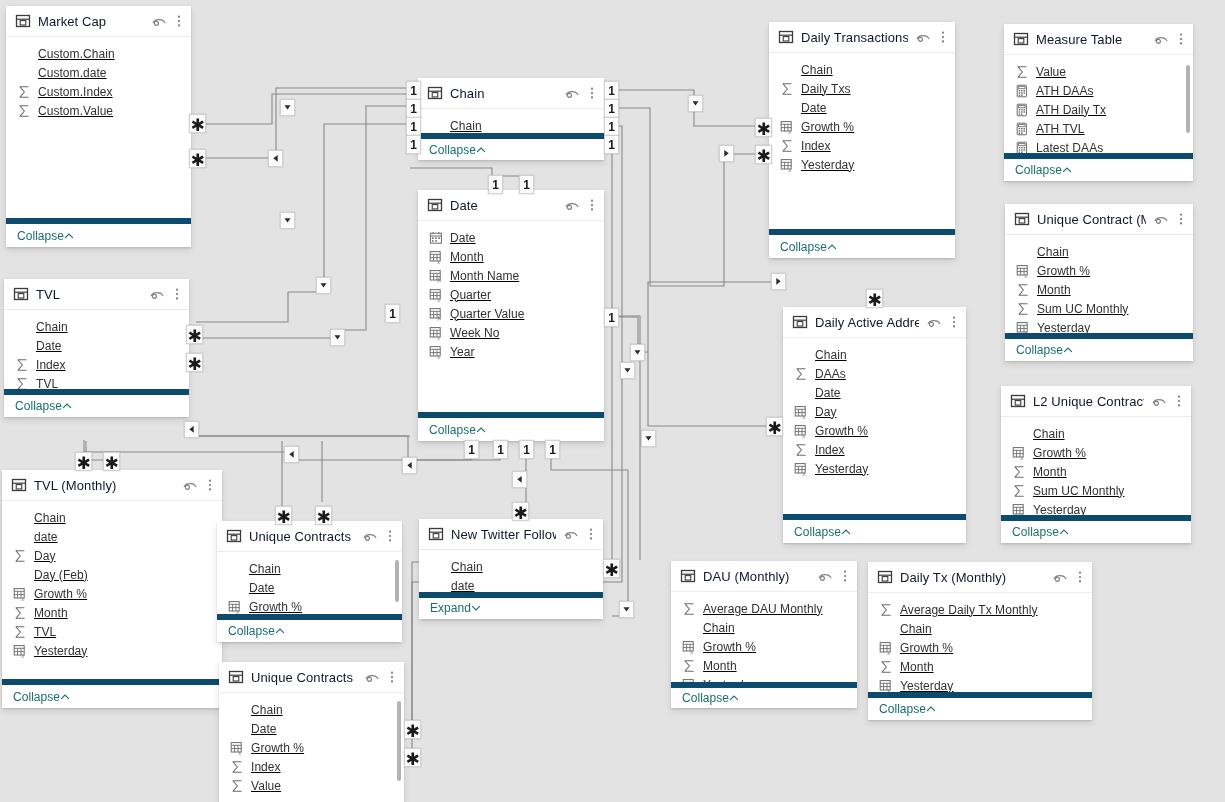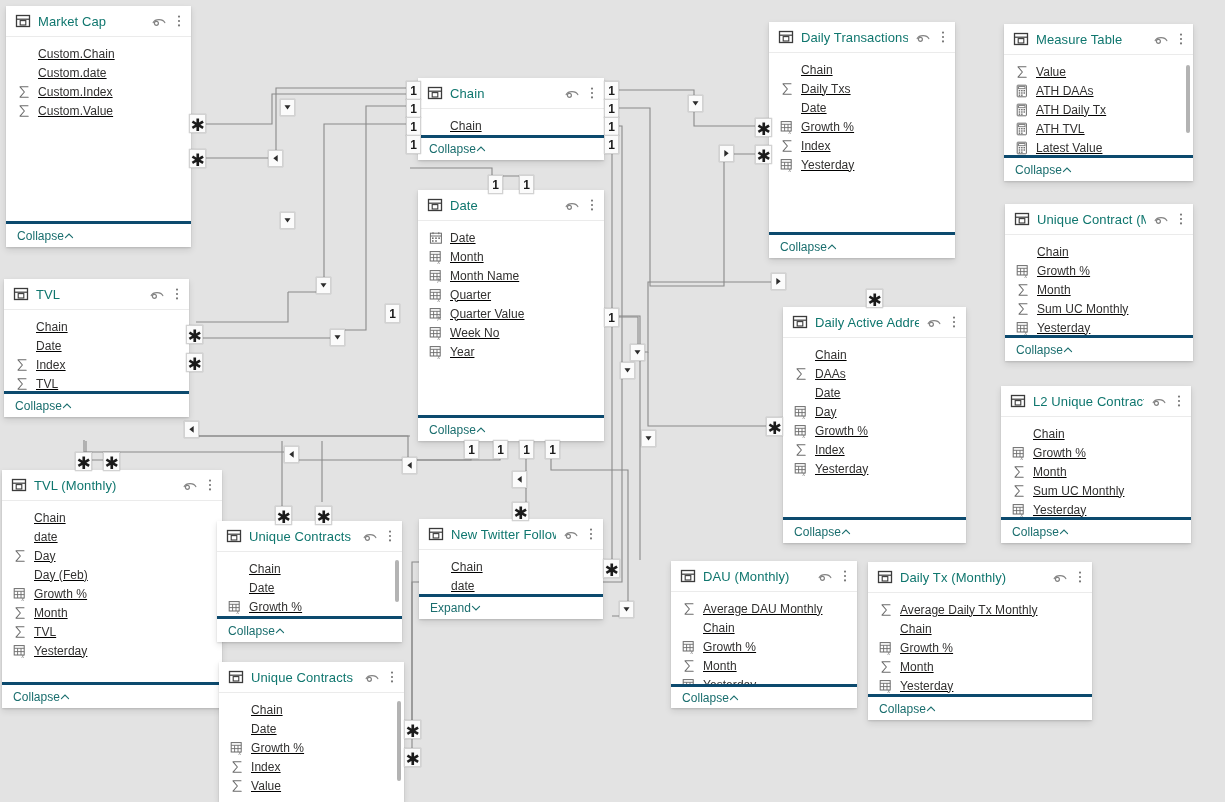--- a/index.html
+++ b/index.html
@@ -80,21 +80,21 @@
     background: #ffffff;
     gap: 7px;
   }
   .tbl-icon {
     width: 16px; height: 16px;
     flex: 0 0 16px;
   }
   .tbl-title {
     flex: 1 1 auto;
     font-size: 13px;
-    color: #0f766e;
+    color: #0f172a;
     white-space: nowrap;
     overflow: hidden;
     letter-spacing: .1px;
   }
   .head-btn {
     width: 16px; height: 16px;
     flex: 0 0 auto;
     opacity: .75;
   }
   .head-btn.kebab { width: 10px; flex: 0 0 10px; }
@@ -125,21 +125,21 @@
     white-space: nowrap;
     letter-spacing: .05px;
   }
 
   .tbl-foot {
     height: 23px;
     display: flex;
     align-items: center;
     padding-left: 11px;
     gap: 0;
-    border-top: 3px solid #0c4a6e;
+    border-top: 6px solid #0c4a6e;
   }
   .foot-label {
     font-size: 12px;
     color: #1a6e6e;
     letter-spacing: .05px;
   }
   .foot-chev { width: 10px; height: 10px; display:block; }
 
   .vscroll {
     position: absolute;
@@ -769,21 +769,21 @@
               <rect x="3.6" y="2.6" width="6.4" height="2.1" fill="none" stroke="#6b6b6b" stroke-width="0.85"></rect>
               <rect x="3.7" y="6" width="1.5" height="1.4" fill="#6b6b6b"></rect>
               <rect x="6.1" y="6" width="1.5" height="1.4" fill="#6b6b6b"></rect>
               <rect x="8.5" y="6" width="1.5" height="1.4" fill="#6b6b6b"></rect>
               <rect x="3.7" y="8.3" width="1.5" height="1.4" fill="#6b6b6b"></rect>
               <rect x="6.1" y="8.3" width="1.5" height="1.4" fill="#6b6b6b"></rect>
               <rect x="8.5" y="8.3" width="1.5" height="1.4" fill="#6b6b6b"></rect>
               <rect x="3.7" y="10.5" width="1.5" height="1.4" fill="#6b6b6b"></rect>
               <rect x="6.1" y="10.5" width="1.5" height="1.4" fill="#6b6b6b"></rect>
             </svg>
-            <span class="fld-name">Latest Value</span>
+            <span class="fld-name">Latest DAAs</span>
           </div>
           <div class="vscroll" style="top: 10px; height: 68px;"></div>
         </div>
         <div class="tbl-foot">
           <span class="foot-label">Collapse</span>
           <svg viewBox="0 0 10 10" class="foot-chev">
             <path d="M1.4 6.6 L5 3 L8.6 6.6" fill="none" stroke="#1a6e6e" stroke-width="1.1" stroke-linecap="round"></path>
           </svg>
         </div>
       </div>

